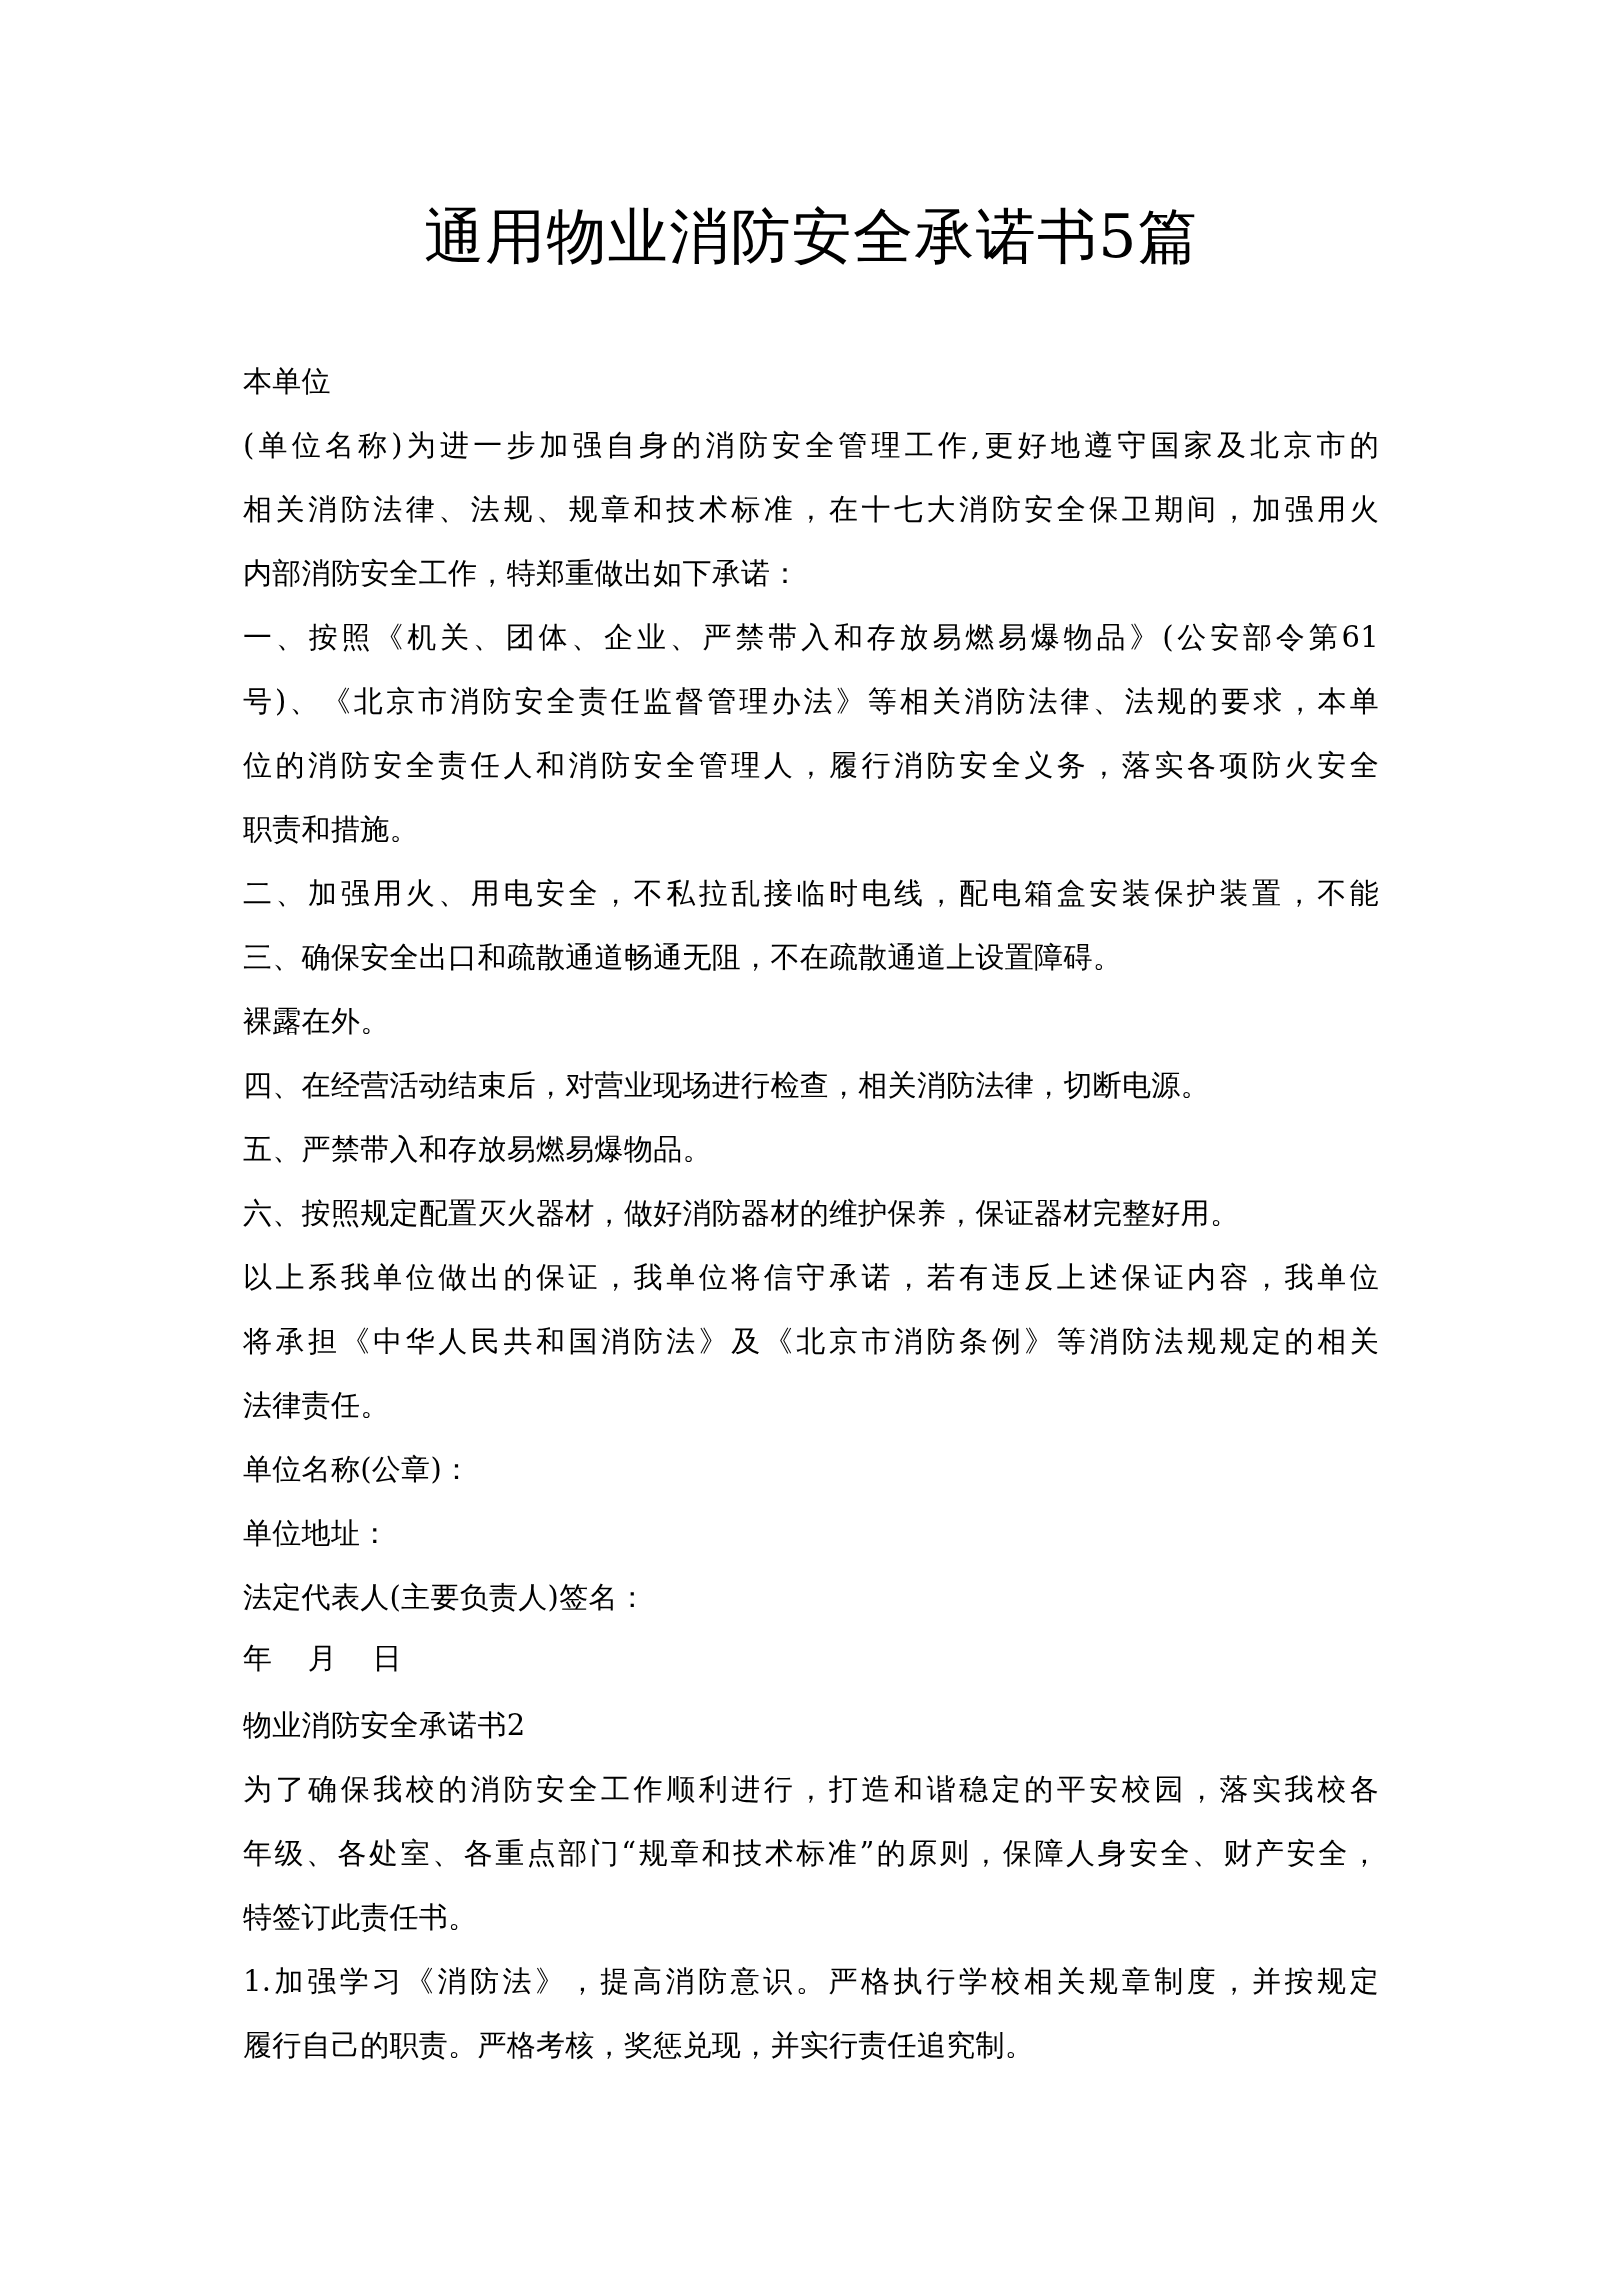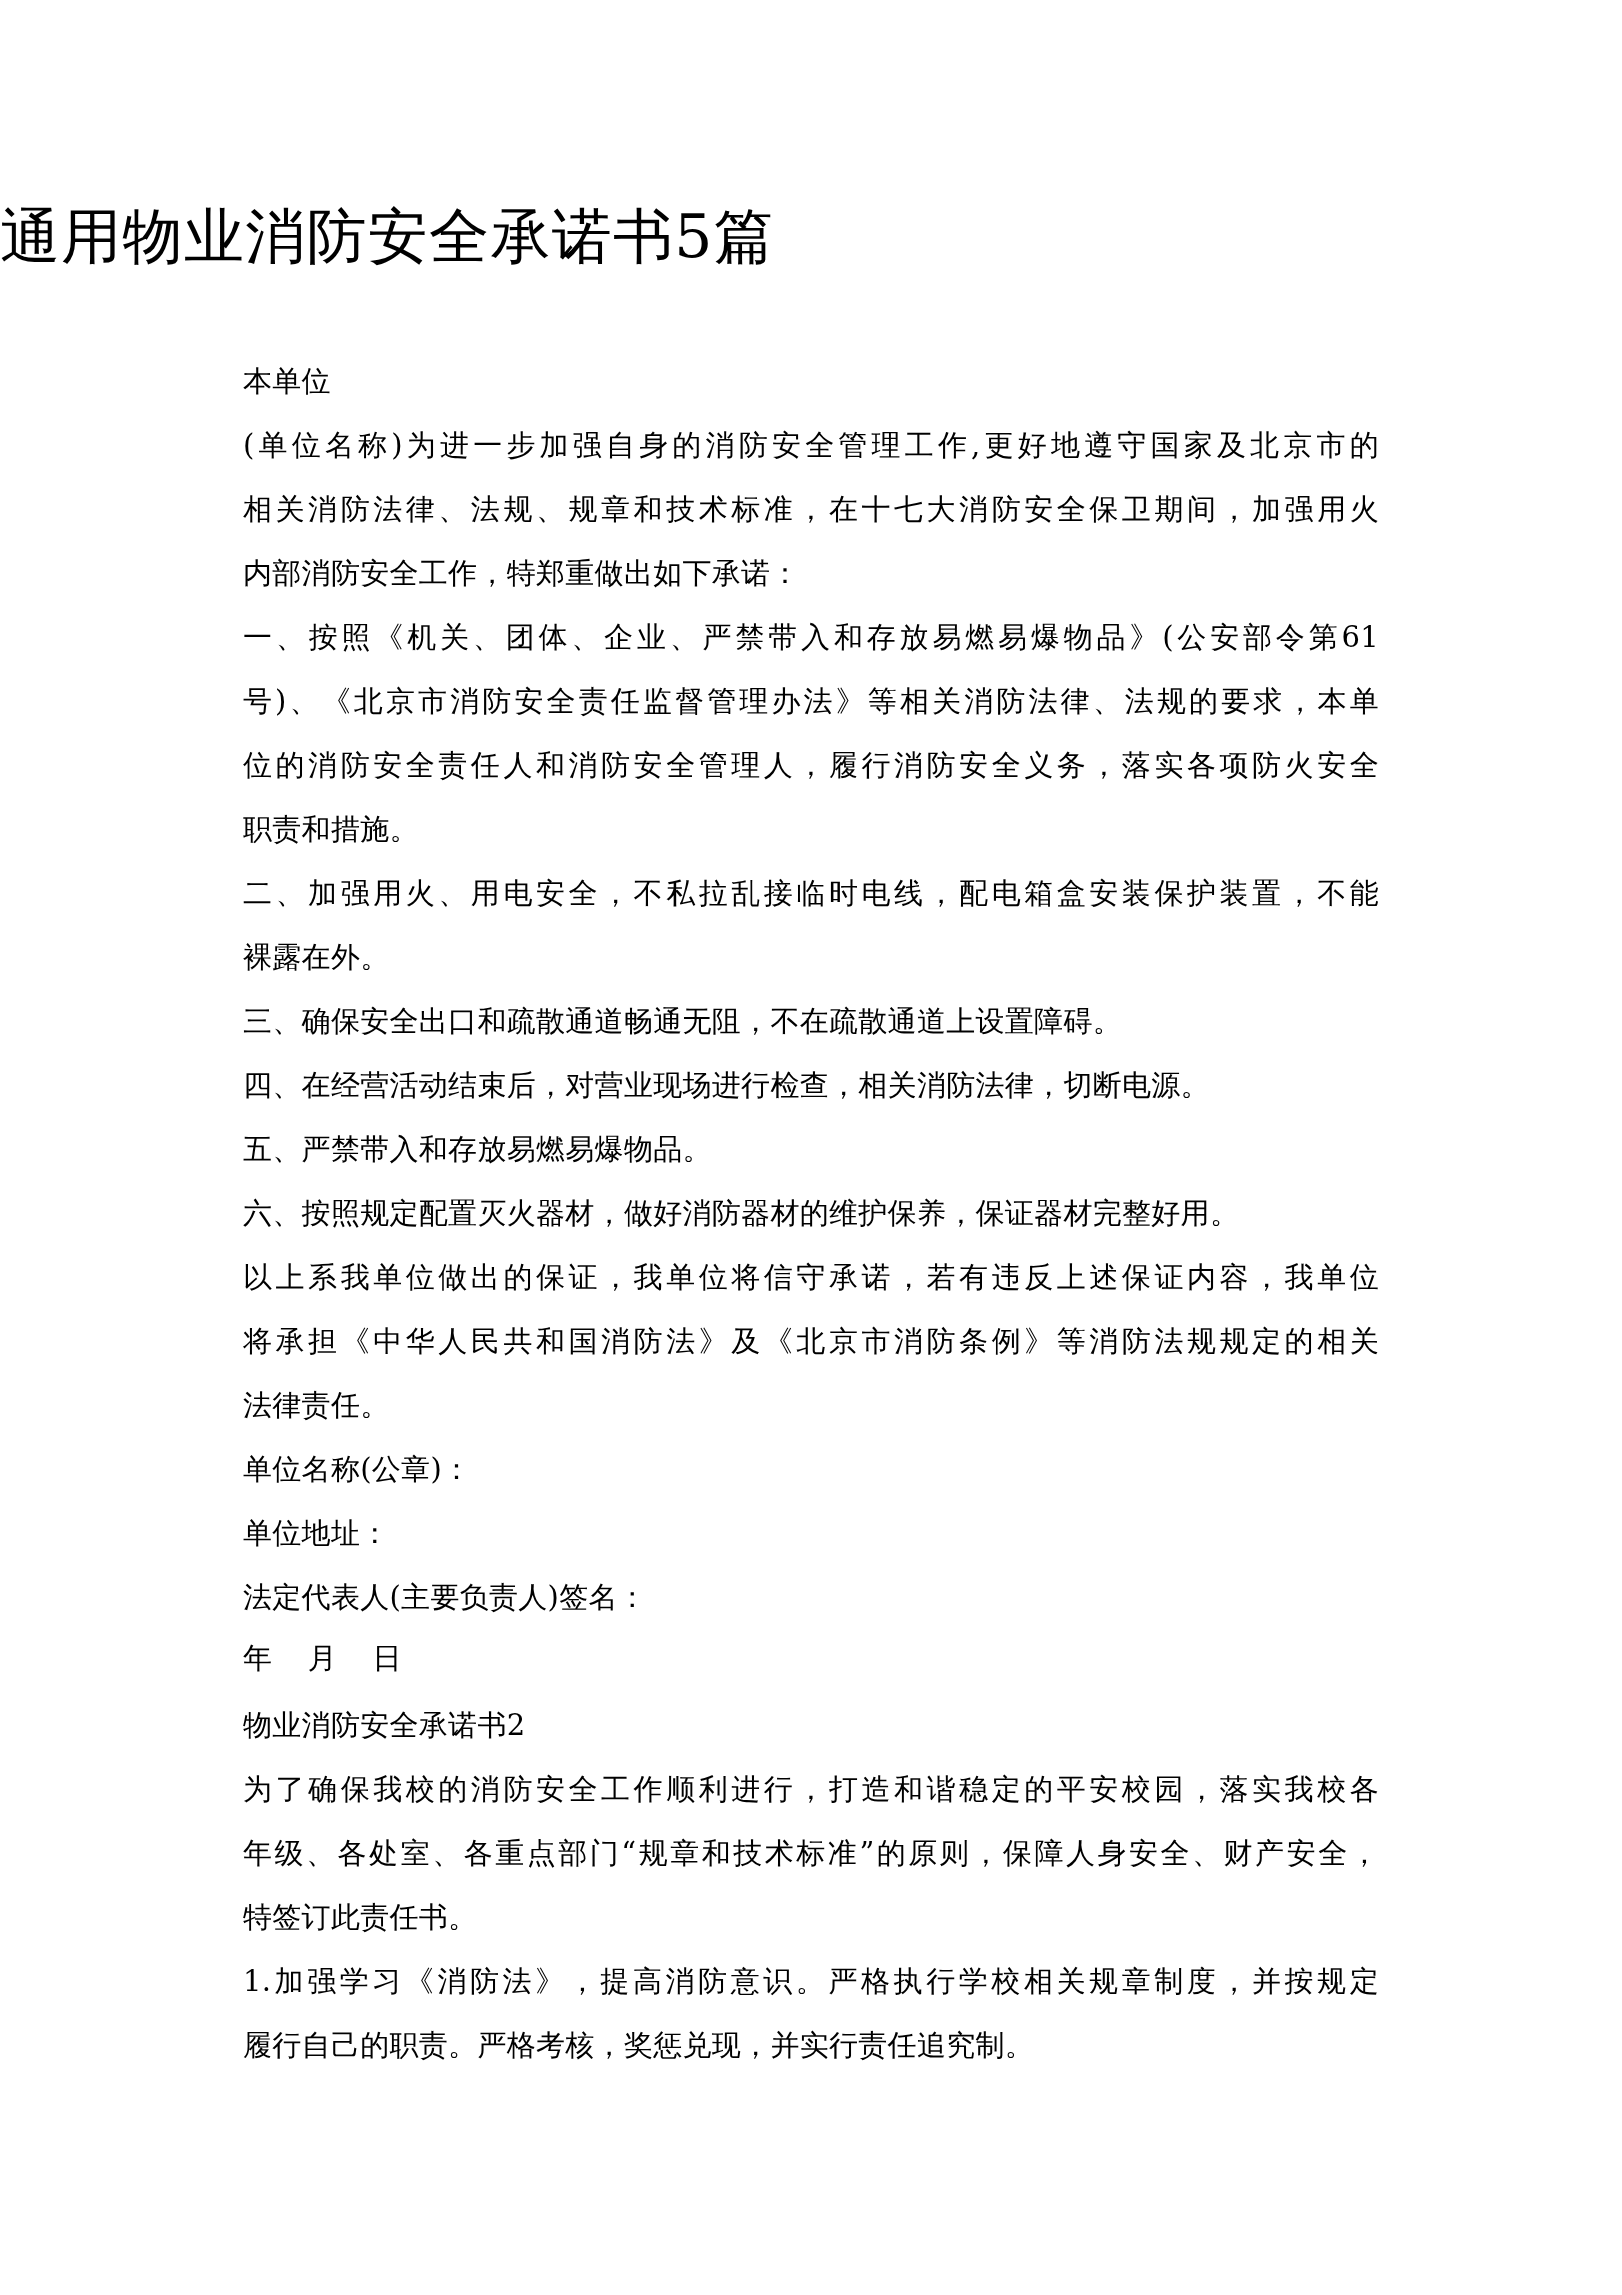--- a/index.html
+++ b/index.html
@@ -4,21 +4,21 @@
   <style>
     html, body { margin: 0; padding: 0; background: #ffffff; }
     body { width: 1623px; height: 2295px; position: relative; overflow: hidden; }
     .page {
       position: absolute; left: 0; top: 0; width: 1623px; height: 2295px;
       background: #ffffff; color: #000000;
       font-family: "DejaVu Serif", "Liberation Serif", serif;
     }
     .title {
       position: absolute; left: 0; top: 194px; width: 1623px;
-      text-align: left; font-size: 60px; line-height: 85px;
+      text-align: center; font-size: 60px; line-height: 85px;
       letter-spacing: 1.3px; font-weight: normal; margin: 0;
     }
     .body {
       position: absolute; left: 243px; top: 349px; width: 1136px;
     }
     .line {
       display: block; height: 64px; line-height: 64px;
       font-size: 29px; white-space: nowrap; overflow: visible;
       letter-spacing: 0.3px;
     }
@@ -33,22 +33,22 @@
   <div class="body">
     <span class="line">本单位</span>
     <span class="line justify">(单位名称)为进一步加强自身的消防安全管理工作,更好地遵守国家及北京市的</span>
     <span class="line justify">相关消防法律、法规、规章和技术标准，在十七大消防安全保卫期间，加强用火</span>
     <span class="line">内部消防安全工作，特郑重做出如下承诺：</span>
     <span class="line justify">一、按照《机关、团体、企业、严禁带入和存放易燃易爆物品》(公安部令第61</span>
     <span class="line justify">号)、《北京市消防安全责任监督管理办法》等相关消防法律、法规的要求，本单</span>
     <span class="line justify">位的消防安全责任人和消防安全管理人，履行消防安全义务，落实各项防火安全</span>
     <span class="line">职责和措施。</span>
     <span class="line justify">二、加强用火、用电安全，不私拉乱接临时电线，配电箱盒安装保护装置，不能</span>
+    <span class="line">三、确保安全出口和疏散通道畅通无阻，不在疏散通道上设置障碍。</span>
     <span class="line">裸露在外。</span>
-    <span class="line">三、确保安全出口和疏散通道畅通无阻，不在疏散通道上设置障碍。</span>
     <span class="line">四、在经营活动结束后，对营业现场进行检查，相关消防法律，切断电源。</span>
     <span class="line">五、严禁带入和存放易燃易爆物品。</span>
     <span class="line">六、按照规定配置灭火器材，做好消防器材的维护保养，保证器材完整好用。</span>
     <span class="line justify">以上系我单位做出的保证，我单位将信守承诺，若有违反上述保证内容，我单位</span>
     <span class="line justify">将承担《中华人民共和国消防法》及《北京市消防条例》等消防法规规定的相关</span>
     <span class="line">法律责任。</span>
     <span class="line">单位名称(公章)：</span>
     <span class="line">单位地址：</span>
     <span class="line">法定代表人(主要负责人)签名：</span>
     <span class="line" style="white-space: pre; font-family: Liberation Mono, monospace;">年  月  日</span>

